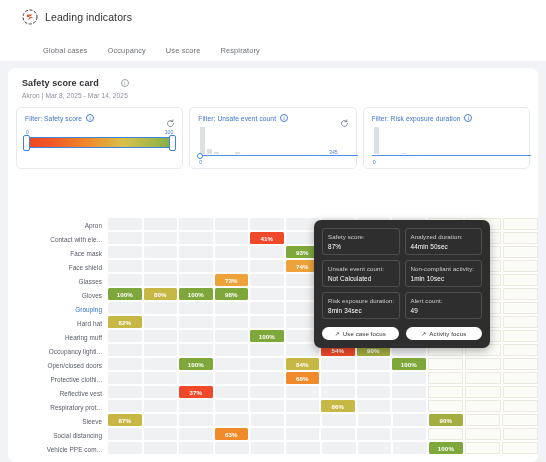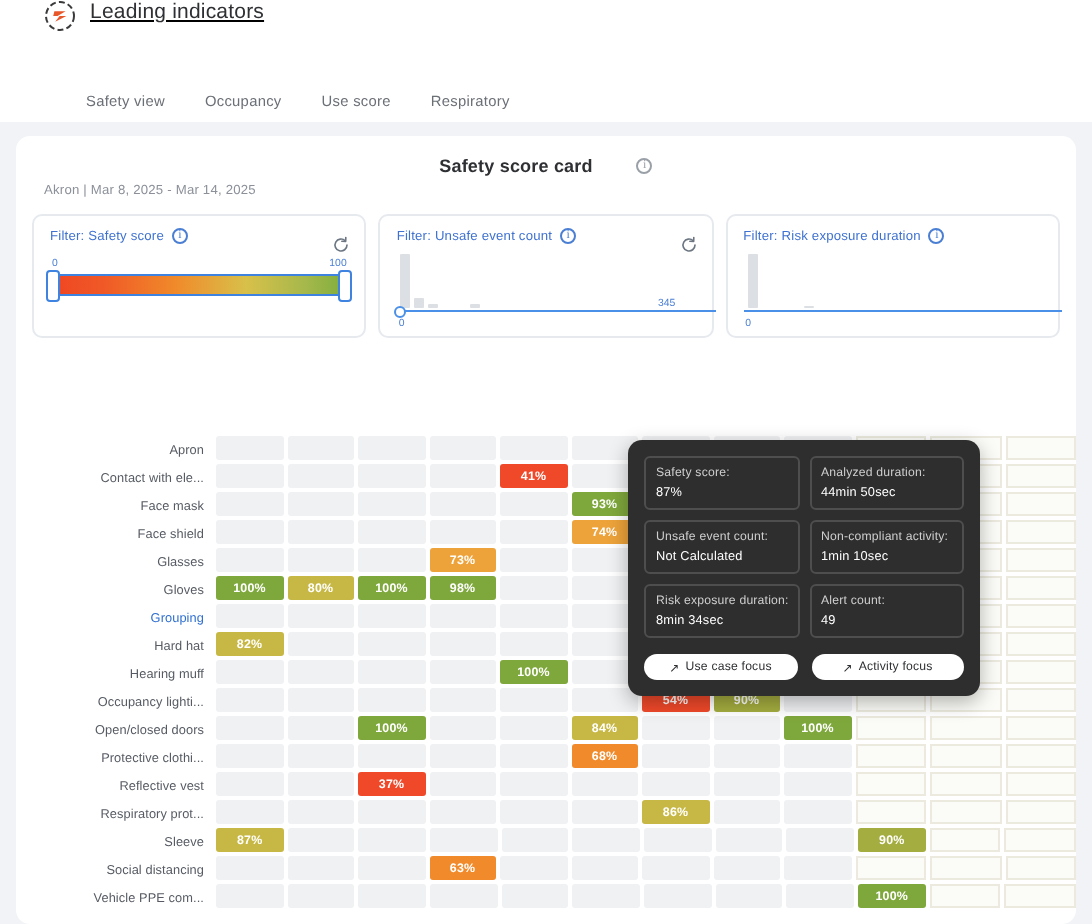--- a/index.html
+++ b/index.html
@@ -8,24 +8,23 @@
     overflow: hidden;
     background: #ffffff;
     font-family: "Liberation Sans", sans-serif;
     -webkit-font-smoothing: antialiased;
   }
 
   
   .topbar {
     height: 34px;
     display: flex;
-    align-items: flex-start;
+    align-items: center;
     padding-left: 22px;
     background: #ffffff;
-    text-decoration: underline;
   }
   .logo-wrap { width: 16px; height: 16px; margin-right: 7px; flex: none; }
   .app-title { font-size: 10.5px; color: #2f3033; letter-spacing: .1px; }
 
   
   .tabbar {
     height: 27px;
     display: flex;
     align-items: flex-end;
     padding-left: 33px;
@@ -59,21 +58,21 @@
   .card {
     background: #ffffff;
     border-radius: 7px;
     height: 100%;
     padding: 10px 0 0 0;
     position: relative;
     overflow: hidden;
   }
 
   .card-head { padding: 0 14px; }
-  .card-title-row { display: flex; align-items: center; gap: 22px; justify-content: center; }
+  .card-title-row { display: flex; align-items: center; gap: 22px; }
   .card-title { font-size: 9px; color: #2f3033; font-weight: bold; letter-spacing: .1px;}
   .card-sub { font-size: 6.6px; color: #8b9099; margin-top: 4px; letter-spacing: .1px;}
 
   .info-i {
     width: 8px; height: 8px; border-radius: 50%;
     border: 0.9px solid #9aa0a8;
     display: inline-flex; align-items: center; justify-content: center;
     font-size: 6px; color: #9aa0a8; line-height: 1;
     font-family: "Liberation Serif", serif;
   }
@@ -211,21 +210,21 @@
   <span class="logo-wrap">
     <svg width="16" height="16" viewBox="0 0 16 16">
       <circle cx="8" cy="8" r="7" fill="none" stroke="#3a3a3a" stroke-width="1" stroke-dasharray="3 1.6"></circle>
       <path d="M5.2 5.6 h5.6 l-4 2.4 h4.4 l-5.6 2.9 2.2 -2.9 h-3.2 z" fill="#e8572a"></path>
     </svg>
   </span>
   <span class="app-title">Leading indicators</span>
 </div>
 
 <div class="tabbar">
-  <div class="tab">Safety view</div>
+  <div class="tab">Global cases</div>
   <div class="tab">Occupancy</div>
   <div class="tab">Use score</div>
   <div class="tab">Respiratory</div>
 </div>
 
 <div class="page">
   <div class="card">
 
     <div class="card-head">
       <div class="card-title-row">

